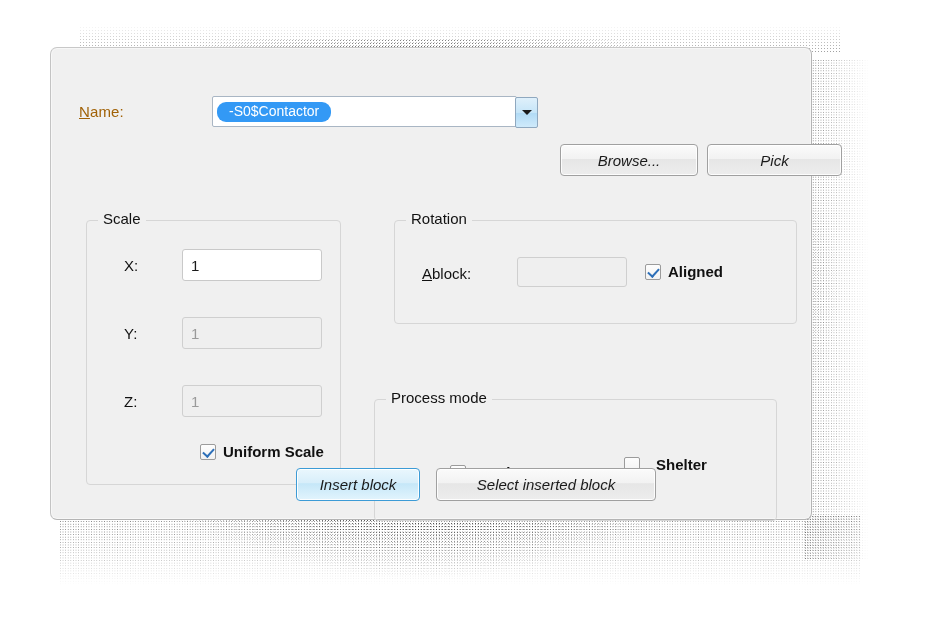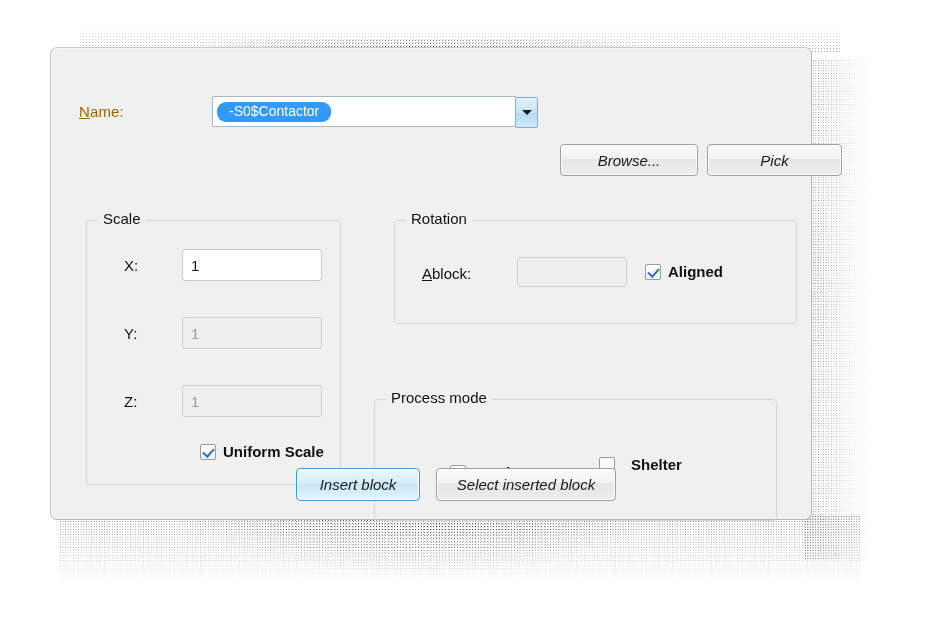--- a/index.html
+++ b/index.html
@@ -274,35 +274,35 @@
   }
   .cblabel { font-size: 15px; color: #111; white-space: nowrap; font-weight: bold; }
 
   #uniform-scale-row { left: 113px; top: 222px; }
 
   #angle-label { left: 27px; top: 44px; }
   #angle-input { left: 122px; top: 36px; width: 110px; height: 30px; }
   #aligned-row { left: 250px; top: 42px; }
 
   #break-row { left: 75px; top: 64px; text-align: center; }
-  #shelter-row { left: 224px; top: 56px; gap: 16px; }
+  #shelter-row { left: 249px; top: 56px; gap: 16px; }
 
   
   #insert-block-button {
     position: absolute;
     left: 245px;
     top: 420px;
     width: 124px;
     height: 33px;
   }
   #select-inserted-block-button {
     position: absolute;
     left: 385px;
     top: 420px;
-    width: 180px;
+    width: 220px;
     height: 33px;
   }
   #cancel-button {
     position: absolute;
     left: 597px;
     top: 420px;
     width: 133px;
     height: 33px;
   }
 </style>

